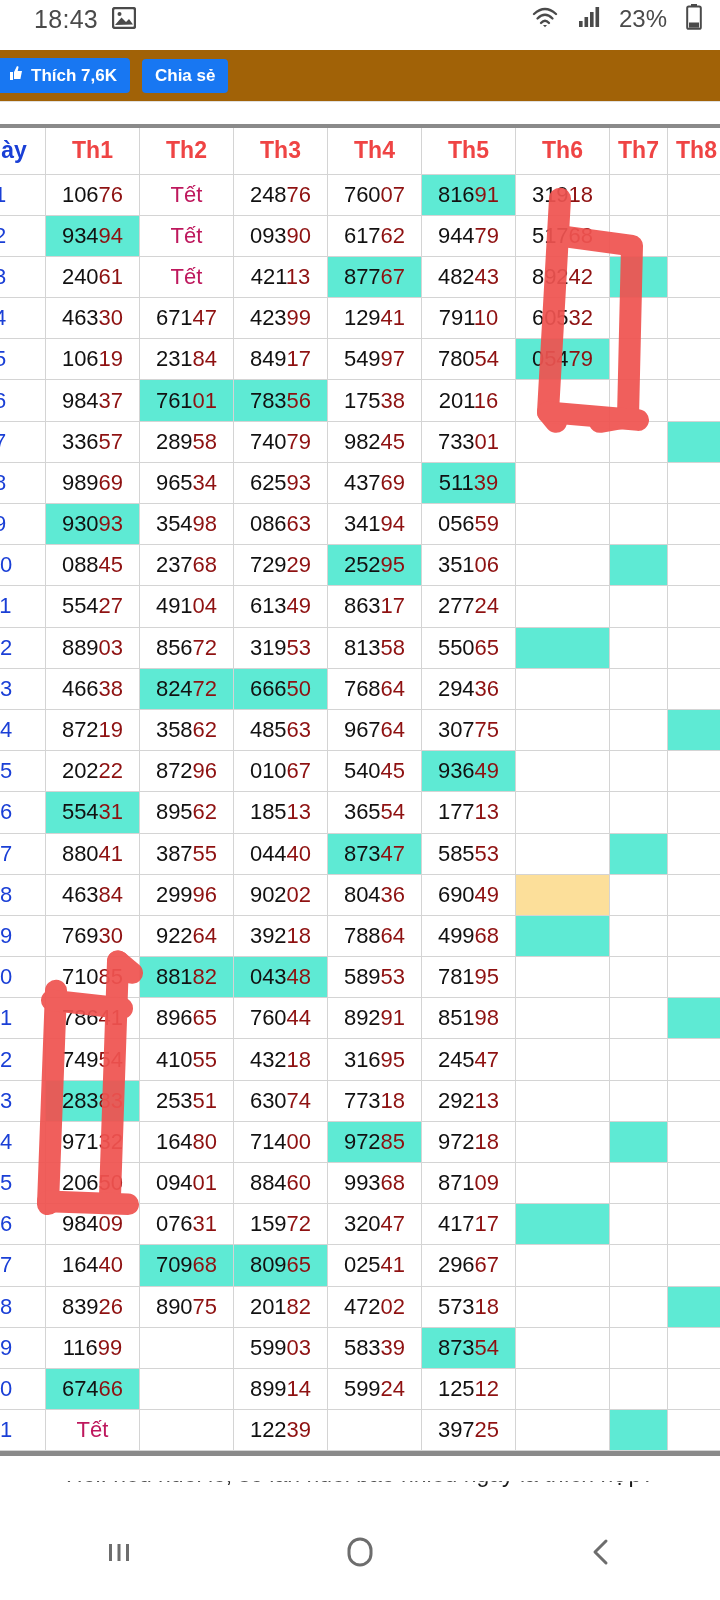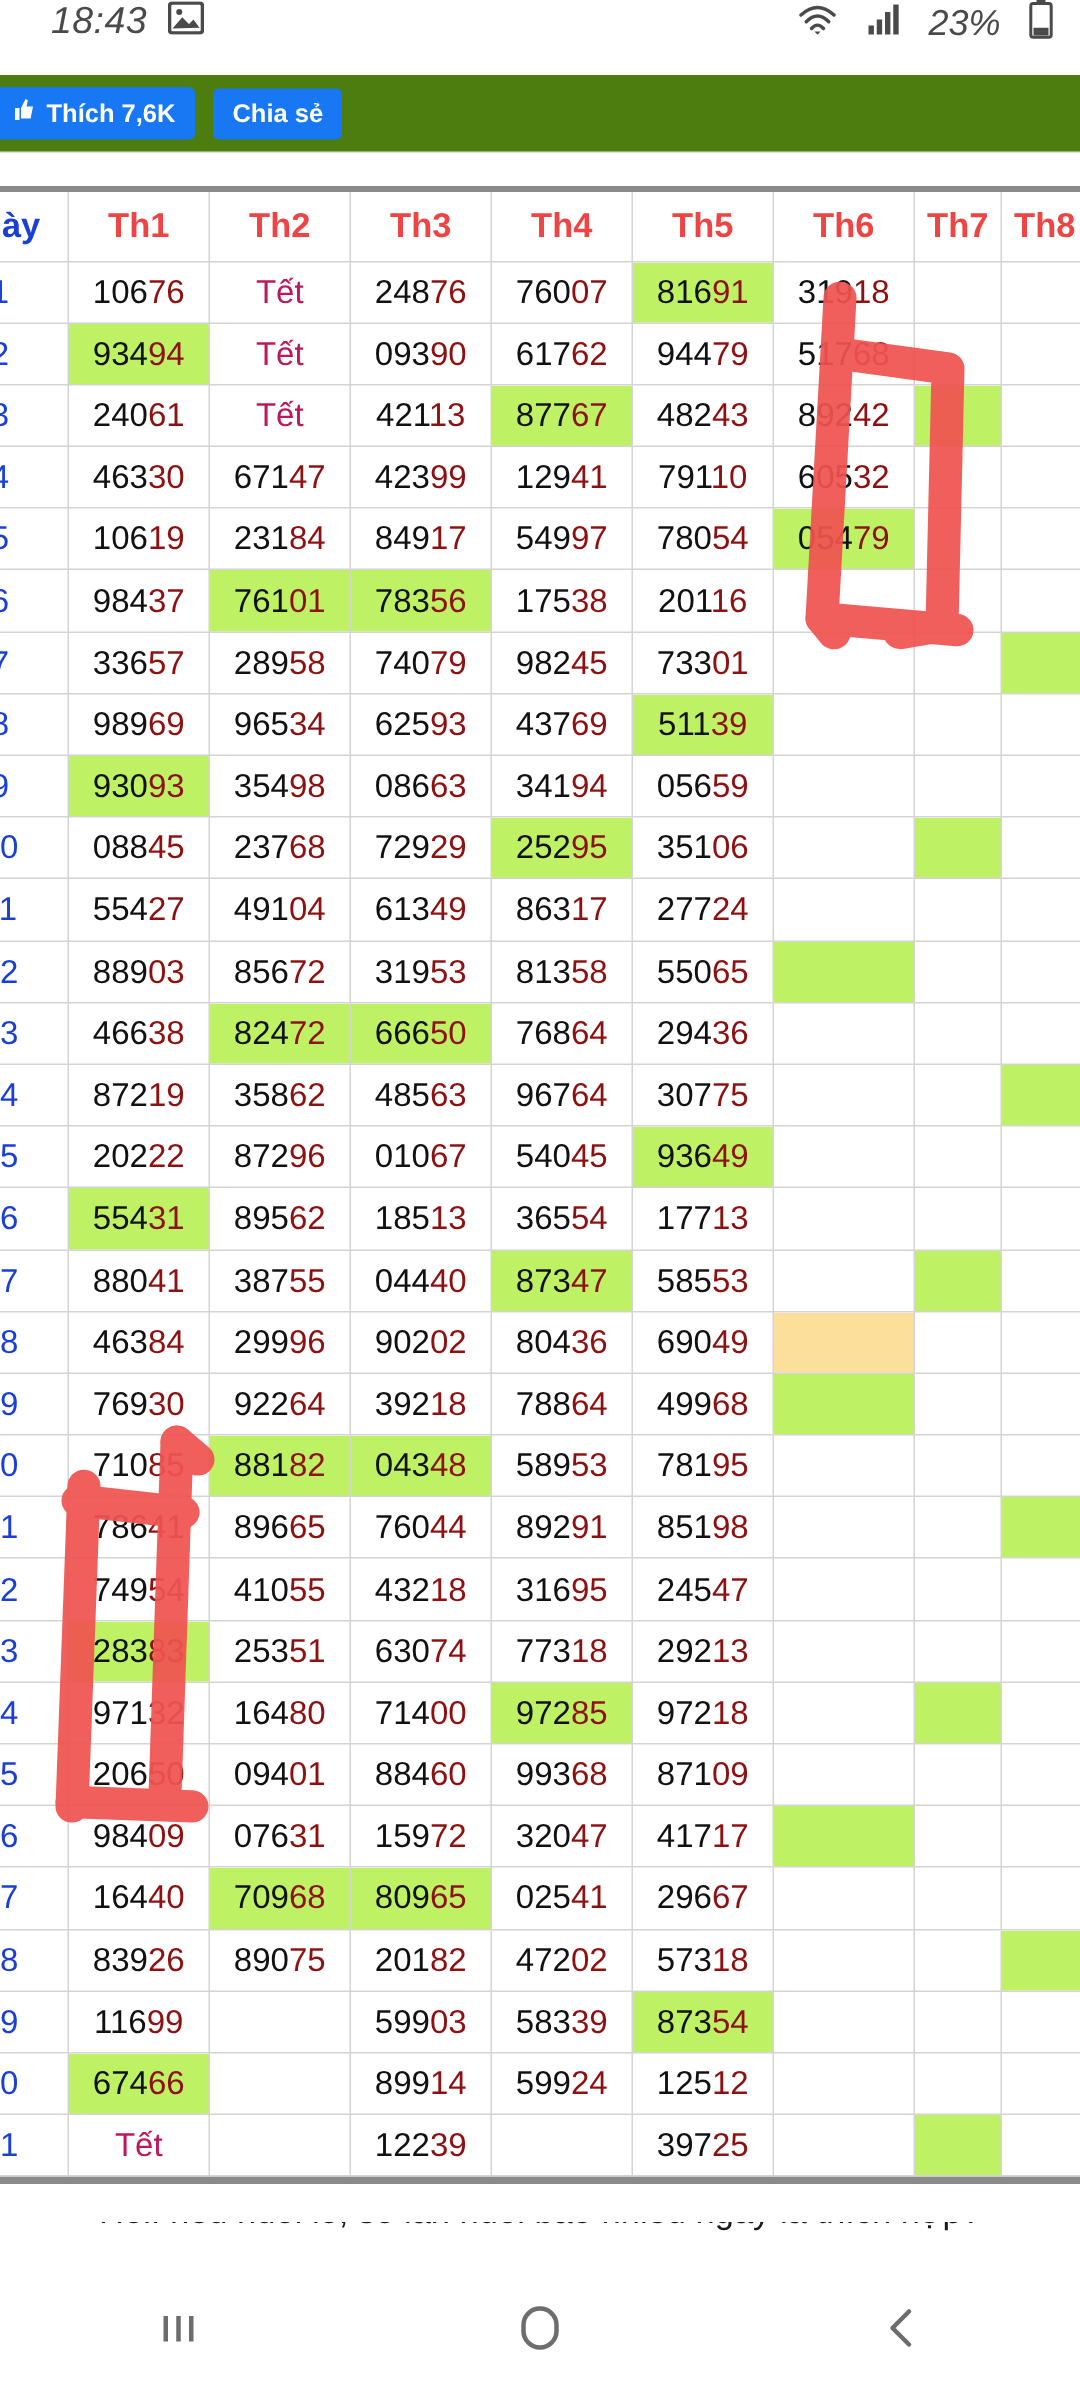--- a/index.html
+++ b/index.html
@@ -8,34 +8,33 @@
     font-family: "Liberation Sans", sans-serif;
     background:#ffffff;
     overflow:hidden;
     position:relative;
   }
 
   
   .statusbar{
     height:50px; width:100%;
     background:#ffffff;
-    display:flex; align-items:flex-start; justify-content:space-between;
-    padding:0 18px 4px 34px;
-    font-style:italic;
+    display:flex; align-items:flex-end; justify-content:space-between;
+    padding:0 18px 16px 34px;
   }
   .sb-left{ display:flex; align-items:center; gap:14px; }
   .sb-time{ font-size:25px; color:#4a4a4a; letter-spacing:.3px; }
   .sb-right{ display:flex; align-items:center; gap:19px; }
   .sb-pct{ font-size:24px; color:#4a4a4a; }
   .ico{ display:inline-block; }
 
   
   .fbbar{
     height:52px; width:100%;
-    background:#4d7c0f;
+    background:#a16207;
     display:flex; align-items:center; gap:12px;
     padding-left:0;
     border-bottom:1px solid #e0e0e0;
   }
   .fbbtn{
     background:#1877f2; color:#fff;
     font-size:17px; font-weight:bold;
     border-radius:4px;
     display:flex; align-items:center; gap:7px;
     padding:7px 13px;
@@ -83,21 +82,21 @@
     font-size:23px;
     height:46px;
     border-top:none;
   }
   thead th.day{ color:#1a3fd6; font-weight:bold; }
   td.day{
     color:#1a3fd6;
     font-size:22px;
     font-weight:normal;
   }
-  td.hl  { background:#bef264; }
+  td.hl  { background:#5eead4; }
   td.hl2 { background:#fcdf9a; }
   .tail{ color:#8e1111; }
   .tet{ color:#be185d; }
 
   
   .marker{
     position:absolute;
     pointer-events:none;
     left:0; top:0; width:720px; height:100%;
   }

